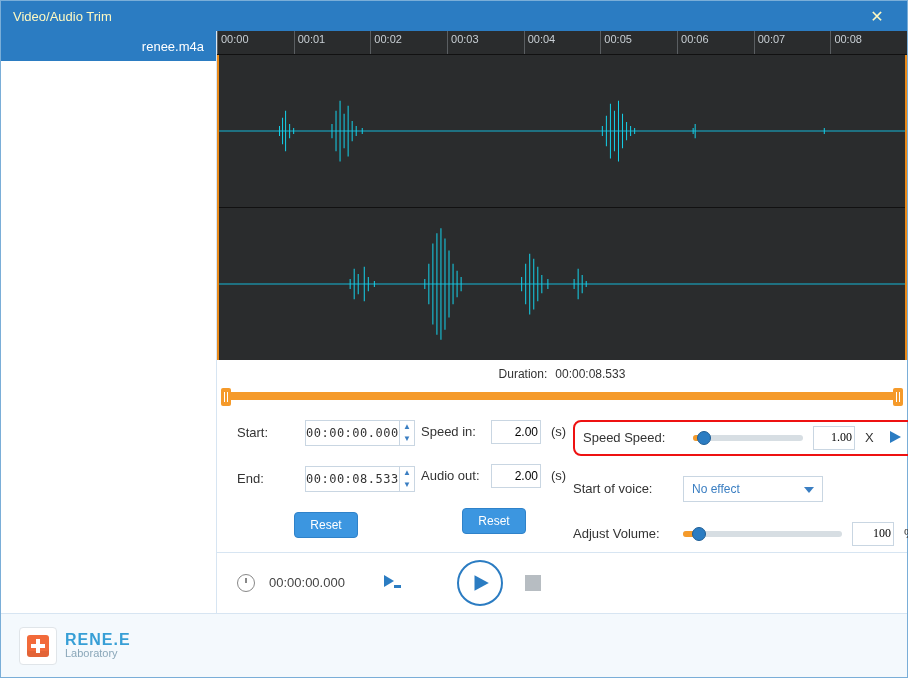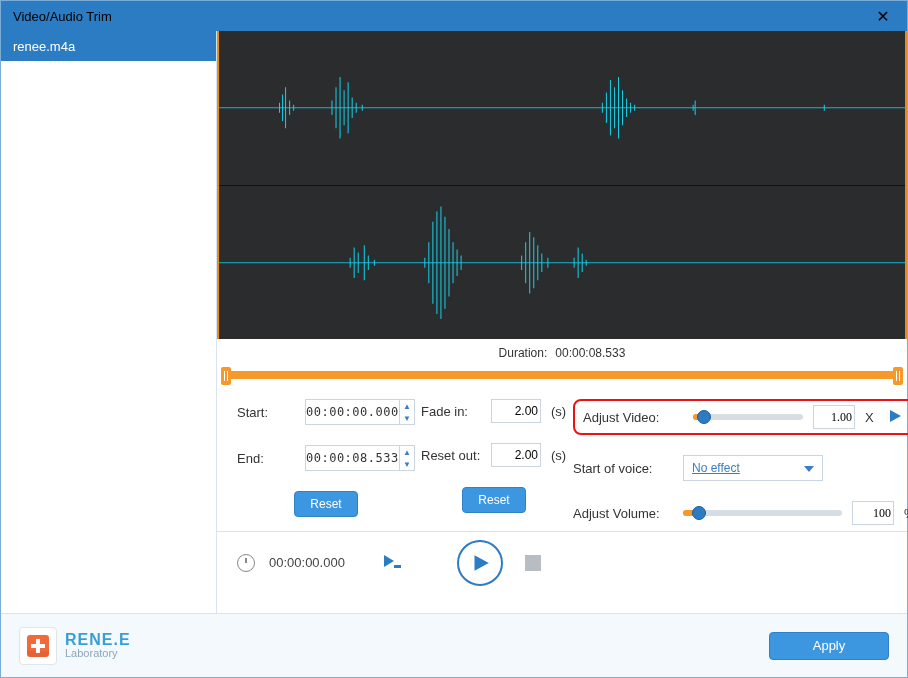--- a/index.html
+++ b/index.html
@@ -1,23 +1,23 @@
 <!DOCTYPE html>
 <html><head>
 <meta charset="utf-8">
 <style>
   * { box-sizing: border-box; font-family: "Segoe UI", Arial, sans-serif; }
   html, body { margin: 0; padding: 0; }
   .window { width: 908px; height: 678px; border: 1px solid #7aaed8; background: #fff; display: flex; flex-direction: column; }
-  .titlebar { height: 30px; background: #2b7cc2; color: #000000; display: flex; align-items: center; padding: 0 12px 0 12px; font-size: 13px; }
+  .titlebar { height: 30px; background: #2b7cc2; color: #fef9c3; display: flex; align-items: center; padding: 0 18px 0 12px; font-size: 13px; }
   .titlebar .title { flex: 1; }
   .close-x { width: 24px; text-align: center; cursor: pointer; font-size: 16px; }
   .body { flex: 1; display: flex; min-height: 0; }
   .sidebar { width: 216px; border-right: 1px solid #d7e5f2; }
-  .file-item { height: 30px; background: #2b7cc2; color: #fff; display: flex; align-items: center; padding: 0 12px; font-size: 13px; }
+  .file-item { height: 30px; background: #2b7cc2; color: #fff; display: flex; align-items: center; padding: 0 12px; font-size: 13px; justify-content: flex-end; }
   .main { flex: 1; display: flex; flex-direction: column; min-width: 0; }
 
   .ruler { height: 24px; background: #2a2c2d; display: flex; color: #c8cfd4; font-size: 11px; font-family: monospace; border-bottom: 1px solid #111; }
   .ruler .tick { flex: 1; border-left: 1px solid #5a5e61; padding-left: 3px; display: flex; align-items: flex-start; padding-top: 2px; height: 100%; position: relative; }
 
   .waveform-area { height: 308px; display: flex; flex-direction: column; background: #2a2c2d; position: relative; border-left: 2px solid #e98a1a; border-right: 2px solid #e98a1a; }
   .wave-track { flex: 1; position: relative; }
   .wave-track svg { width: 100%; height: 100%; display: block; }
   .wave-sep { height: 1px; background: #111; }
 
@@ -47,21 +47,21 @@
   .unit { display: inline-block; width: 16px; text-align: left; }
 
   .btn-reset { width: 64px; height: 26px; background: #3c96e0; border: 1px solid #2f82c9; border-radius: 4px; color: #fff; font-size: 12px; cursor: pointer; }
 
   .highlighted { border: 2px solid #e11; border-radius: 8px; padding: 4px 8px; }
   .speed-row { display: flex; align-items: center; gap: 10px; }
   .slider { position: relative; height: 6px; background: #d7dee3; border-radius: 3px; flex: 1; }
   .slider .filled { position: absolute; left: 0; top: 0; bottom: 0; background: #f59a2a; border-radius: 3px; }
   .slider .knob { position: absolute; top: -4px; width: 14px; height: 14px; border-radius: 7px; background: #2b7cc2; border: 1px solid #1f5e95; transform: translateX(-7px); }
 
-  .select { border: 1px solid #c9d6e2; height: 26px; width: 140px; display: flex; align-items: center; padding: 0 8px; font-size: 12px; color: #3a7ec2; position: relative; cursor: pointer; text-decoration: underline; }
+  .select { border: 1px solid #c9d6e2; height: 26px; width: 140px; display: flex; align-items: center; padding: 0 8px; font-size: 12px; color: #3a7ec2; position: relative; cursor: pointer; }
   .select .caret { position: absolute; right: 8px; top: 10px; width: 0; height: 0; border-left: 5px solid transparent; border-right: 5px solid transparent; border-top: 6px solid #3a7ec2; }
 
   .play-icon-btn { width: 22px; height: 18px; background: none; border: none; cursor: pointer; padding: 0; }
   .play-icon-btn svg polygon { fill: #2b7cc2; }
 
   .playback-bar { border-top: 1px solid #d7e5f2; height: 62px; display: flex; align-items: center; padding: 0 20px; gap: 14px; }
   .clock-icon { width: 18px; height: 18px; border: 1.5px solid #888; border-radius: 50%; position: relative; }
   .clock-icon::after { content: ""; position: absolute; left: 7px; top: 3px; width: 1.5px; height: 5px; background: #888; }
   .time-readout { font-size: 13px; color: #444; width: 96px; }
   .bigplay { width: 46px; height: 46px; border: 2px solid #2b7cc2; border-radius: 50%; display: flex; align-items: center; justify-content: center; cursor: pointer; background: #fff; }
@@ -94,20 +94,31 @@
   </div>
 
   <div class="body">
     <div class="sidebar">
       <div class="file-item">
         <span>renee.m4a</span>
       </div>
     </div>
 
     <div class="main">
+      <div class="ruler">
+        <div class="tick">00:00</div>
+        <div class="tick">00:01</div>
+        <div class="tick">00:02</div>
+        <div class="tick">00:03</div>
+        <div class="tick">00:04</div>
+        <div class="tick">00:05</div>
+        <div class="tick">00:06</div>
+        <div class="tick">00:07</div>
+        <div class="tick">00:08</div>
+      </div>
 
       <div class="waveform-area">
         <div class="wave-track">
           <svg viewBox="0 0 680 150" preserveAspectRatio="none">
             <line x1="0" y1="75" x2="680" y2="75" stroke="#15b5d6" stroke-width="1"></line>
             <g stroke="#15d0e8" stroke-width="1">
               <line x1="60" y1="70" x2="60" y2="80"></line>
                 <line x1="63" y1="62" x2="63" y2="88"></line>
               <line x1="66" y1="55" x2="66" y2="95"></line>
                 <line x1="70" y1="68" x2="70" y2="82"></line>
@@ -206,38 +217,38 @@
               </div>
             </div>
           </div>
           <div class="row" style="justify-content:center;">
             <button class="btn-reset">Reset</button>
           </div>
         </div>
 
         <div class="col colB">
           <div class="row">
-            <span class="lbl2">Fade in:</span>
+            <span class="lbl2">Speed in:</span>
             <input class="numbox" value="2.00" style="">
             <span class="unit">(s)</span>
           </div>
           <div class="row">
-            <span class="lbl2">Reset out:</span>
+            <span class="lbl2">Audio out:</span>
             <input class="numbox" value="2.00" style="">
             <span class="unit">(s)</span>
           </div>
           <div class="row" style="justify-content:center;">
             <button class="btn-reset">Reset</button>
           </div>
         </div>
 
         <div class="col colC">
           <div class="highlighted">
             <div class="speed-row">
-              <span class="lbl3">Adjust Video:</span>
+              <span class="lbl3">Speed Speed:</span>
               <div class="slider" style="width:110px">
                 <div class="filled" style="width:10%"></div>
                 <div class="knob" style="left:10%"></div>
               </div>
               <input class="numbox numbox-sm" value="1.00" style="">
               <span>X</span>
               <button class="play-icon-btn">
                 <svg viewBox="0 0 16 16" width="16" height="16">
                     <polygon points="3,2 14,8 3,14"></polygon>
                   </svg>
@@ -289,16 +300,15 @@
     <div class="logo">
       <div class="logo-badge">
           <div class="logo-cross"></div>
         </div>
       <div class="logo-text">
         <span class="brand">RENE.E</span>
         <span class="sub">Laboratory</span>
       </div>
     </div>
     <div class="footer-btns">
-      <button class="fbtn">Apply</button>
     </div>
   </div>
 </div>
 
 </body></html>

